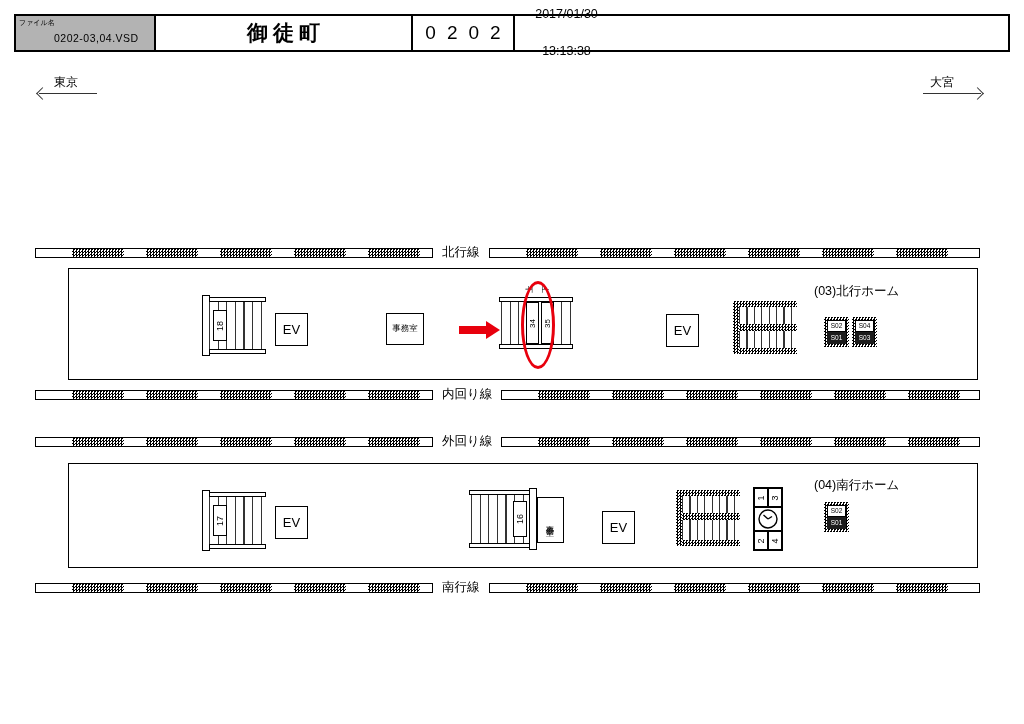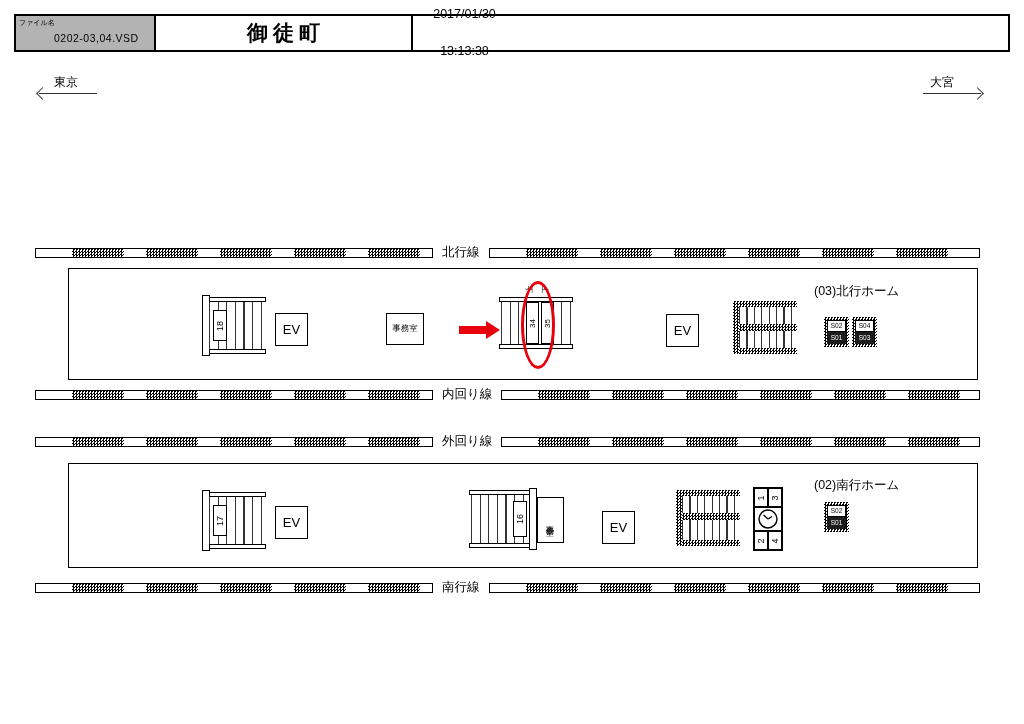--- a/index.html
+++ b/index.html
@@ -112,20 +112,21 @@
 <body>
 
 <div class="page">
 
   <div class="title-block">
     <div class="tb-cell tb-file">
       <span class="tb-file-label">ファイル名</span>
       <span class="tb-file-value">0202-03,04.VSD</span>
     </div>
     <div class="tb-cell tb-station">御徒町</div>
+    <div class="tb-cell tb-code">0202</div>
     <div class="tb-cell tb-datetime">
       <span>2017/01/30</span>
       <span>13:13:38</span>
     </div>
   </div>
 
   <div class="dir dir-left">
     <span class="dir-label">東京</span>
     <span class="dir-shaft"></span>
     <span class="chev chev-left"></span>
@@ -333,21 +334,21 @@
         </svg>
       </span>
       <span class="mon-cell">
           <span>2</span>
         </span>
       <span class="mon-cell">
           <span>4</span>
         </span>
     </div>
 
-    <div class="plat-label" style="left:745px;top:13px">(02)南行ホーム</div>
+    <div class="plat-label" style="left:745px;top:13px">(04)南行ホーム</div>
 
     <div class="badge checker" style="left:755px;top:38px">
       <div class="badge-inner">
         <span class="badge-cell">S02</span>
         <span class="badge-cell dark">S01</span>
       </div>
     </div>
   </div>
 
 </div>

